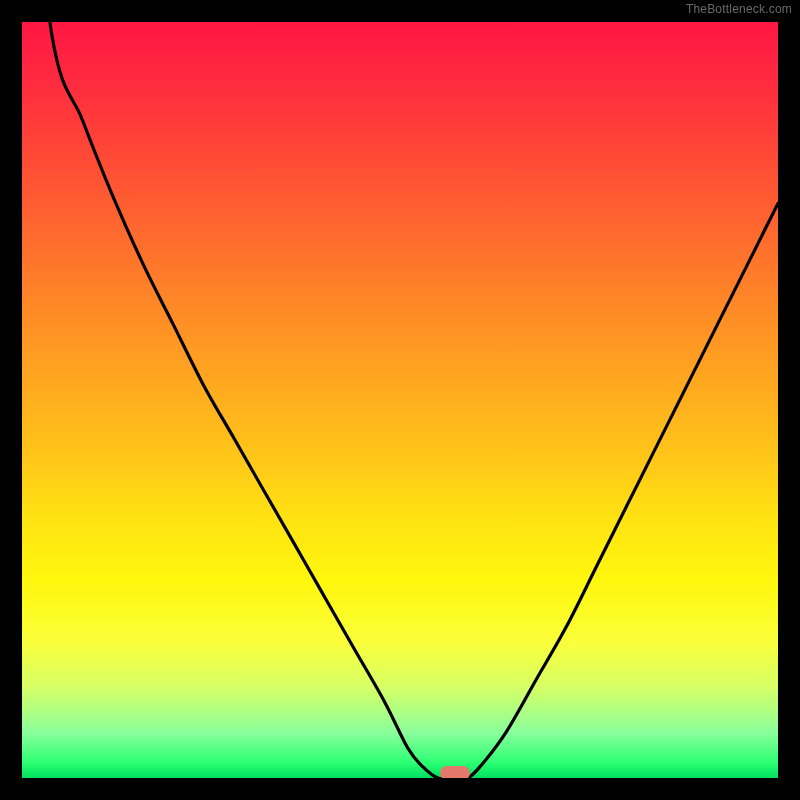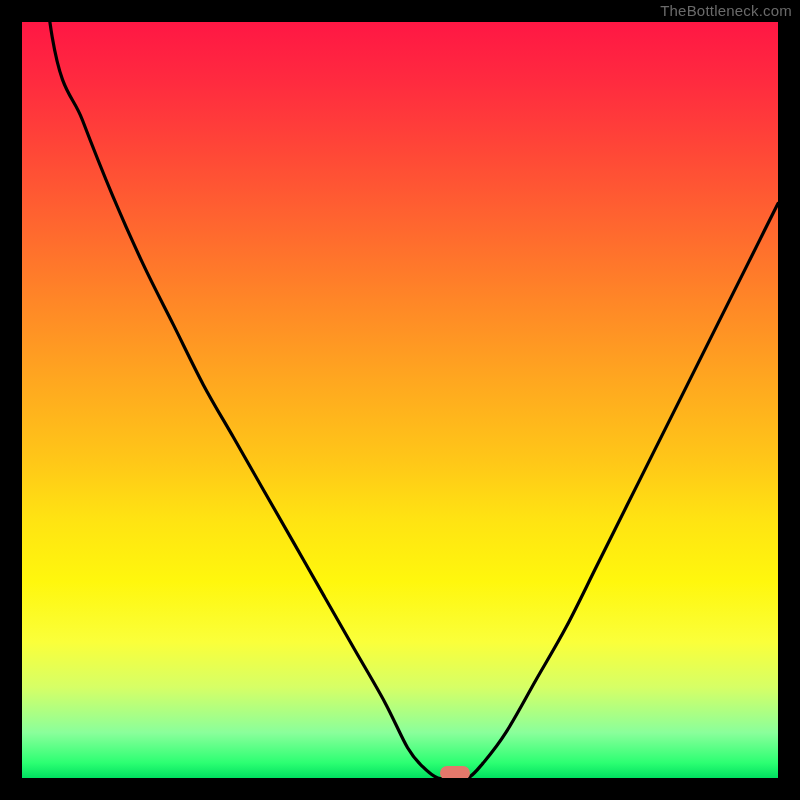--- a/index.html
+++ b/index.html
@@ -44,21 +44,21 @@
       #8aff9b 94%,
       #2cff72 98%,
       #00e060 100%
     );
   }
   .watermark {
     position: absolute;
     top: 2px;
     right: 8px;
     color: #6a6a6a;
-    font-size: 15px;
+    font-size: 12px;
     font-weight: 500;
     letter-spacing: 0.2px;
     user-select: none;
   }
   svg.curve {
     position: absolute;
     inset: 0;
   }
   .marker {
     position: absolute;

